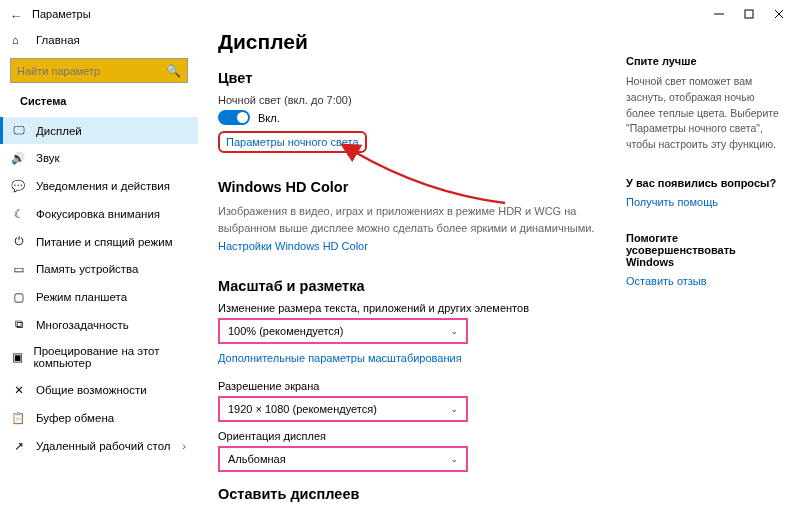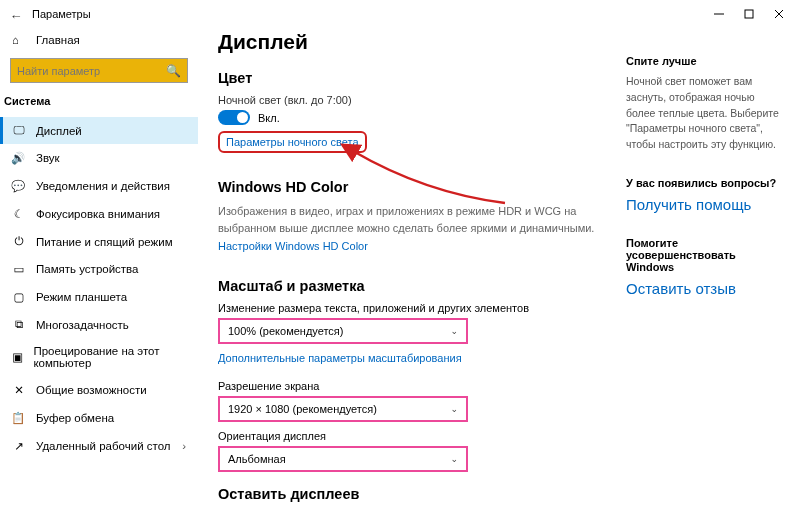--- a/index.html
+++ b/index.html
@@ -13,21 +13,21 @@
 .winbtn { width:30px; height:28px; display:flex; align-items:center; justify-content:center; font-size:10px; }
 .winbtn svg { width:10px; height:10px; }
 
 
 .sidebar { position:absolute; top:28px; left:0; width:198px; height:483px; padding:0 0 0 0; }
 .home { display:flex; align-items:center; gap:10px; padding:6px 12px; font-size:11.5px; margin-bottom:6px; }
 .home .icon { width:14px; }
 .searchbox { margin:0 10px 8px 10px; border:1px solid #999; height:25px; display:flex; align-items:center; padding:0 6px; background:#eab308; position:relative; }
 .searchbox input { border:none; flex:1; font-size:11px; outline:none; background:transparent; }
 .searchbox .search-ic { color:#555; font-size:12px; }
-.navhdr { font-size:11px; font-weight:600; padding:4px 12px 10px 4px; }
+.navhdr { font-size:11px; font-weight:600; padding:4px 12px 10px 20px; }
 .navitem { display:flex; align-items:center; gap:10px; padding:7px 12px; font-size:11.5px; position:relative; }
 .navitem .icon { width:14px; display:flex; justify-content:center; }
 .navitem.sel { background:#d8effa; }
 .navitem.sel:before { content:""; position:absolute; left:0; top:0; bottom:0; width:3px; background:#0078d4; }
 .navitem .arrow { margin-left:auto; color:#555; }
 
 
 .main { position:absolute; top:28px; left:210px; width:410px; height:483px; overflow:hidden; padding:2px 10px 0 8px; }
 .main h1 { font-size:21px; font-weight:600; margin-bottom:16px; }
 .main h2 { font-size:14.5px; font-weight:600; margin:10px 0 8px 0; }
@@ -40,21 +40,21 @@
 .toggle .knob { position:absolute; right:2px; top:2px; width:11px; height:11px; border-radius:50%; background:#fff; }
 .dropdown { border:2px solid #ec4899; height:26px; display:flex; align-items:center; padding:0 8px; width:250px; margin-bottom:8px; font-size:11px; justify-content:space-between; }
 .dropdown .chev { font-size:9px; color:#444; }
 .h3 { font-size:11px; margin:8px 0 4px 0; }
 
 
 .rpanel { position:absolute; top:55px; right:14px; width:160px; }
 .rsec { margin-bottom:24px; }
 .rsec .rt { font-size:11px; font-weight:600; margin-bottom:7px; }
 .rsec .rd { font-size:10.5px; color:#555; line-height:1.5; }
-.rsec .rl { color:#0067c0; font-size:15px; }
+.rsec .rl { color:#0067c0; font-size:11px; }
 
 
 .anno { position:absolute; left:345px; top:143px; pointer-events:none; }
 .anno svg { overflow:visible; }
 </style>
 </head>
 <body>
 
 <div class="titlebar">
   <div class="back">←</div>

